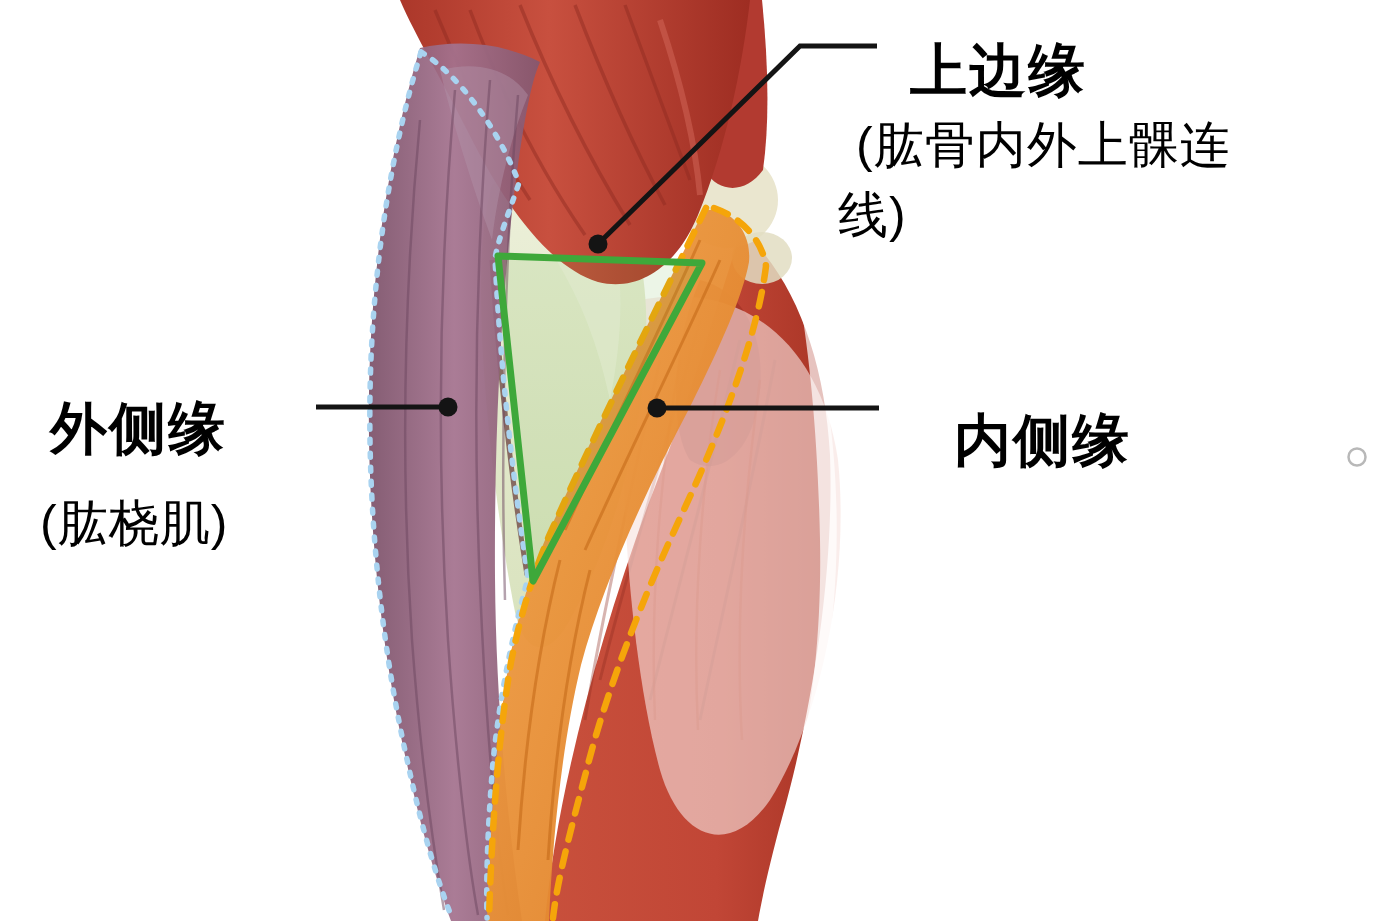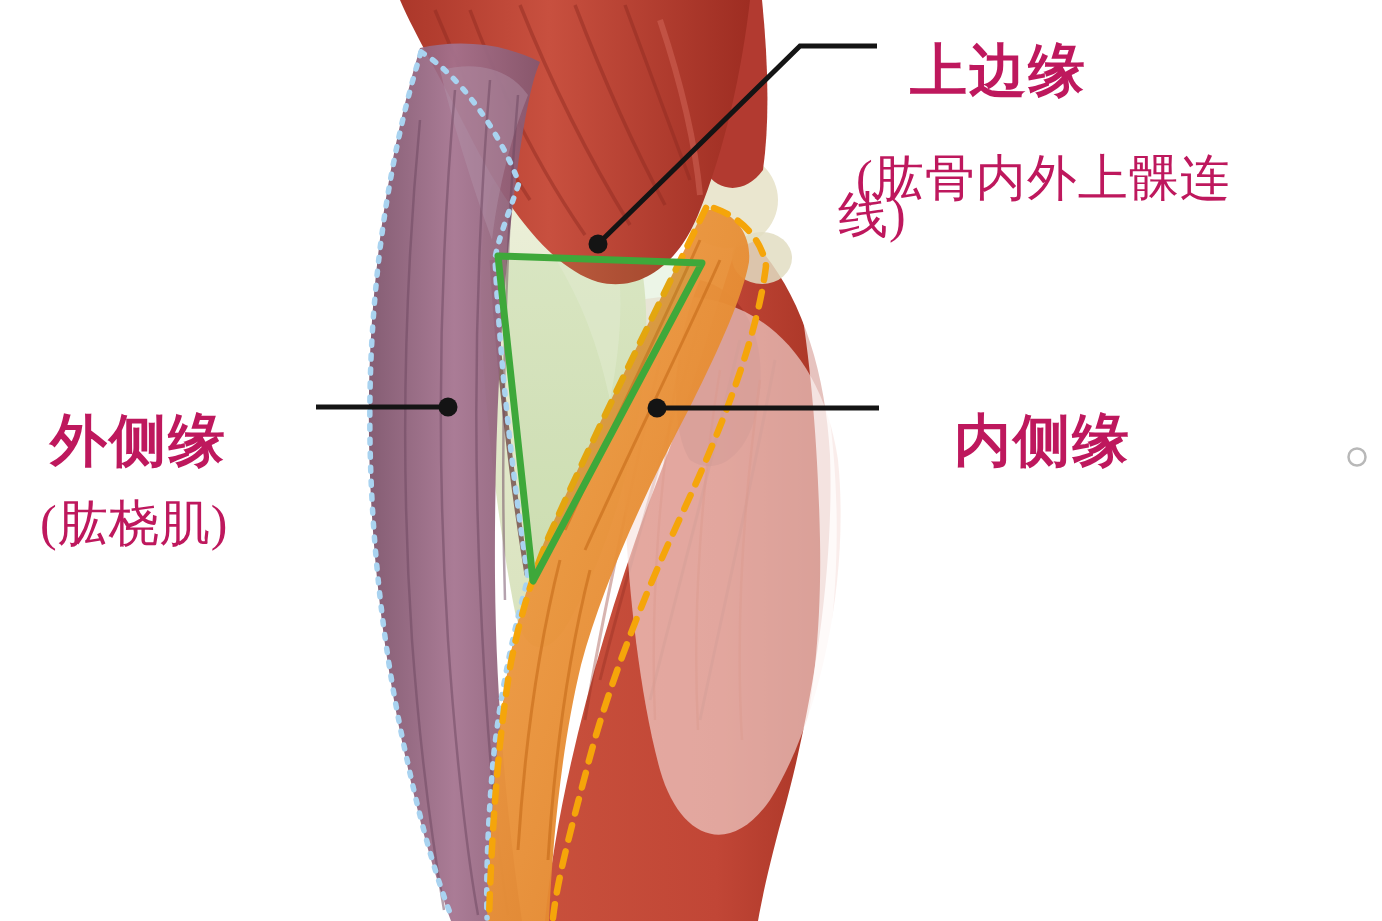--- a/index.html
+++ b/index.html
@@ -2,22 +2,22 @@
 <html><head>
 <meta charset="utf-8">
 <style>
   html,body{margin:0;padding:0;background:#ffffff;}
   .stage{
     position:relative;width:1382px;height:921px;background:#ffffff;
     overflow:hidden;font-family:"DejaVu Sans",sans-serif;
   }
   .stage svg{position:absolute;left:0;top:0;}
   .lbl{
-    position:absolute;color:#be185d;white-space:nowrap;line-height:1;
-    font-family:Liberation Serif, serif;
+    position:absolute;color:#000000;white-space:nowrap;line-height:1;
+    font-family:Liberation Sans, sans-serif;
   }
   .lbl-title{font-size:57px;font-weight:700;letter-spacing:2px;}
   .lbl-sub{font-size:50px;font-weight:500;letter-spacing:1px;}
 </style>
 </head>
 <body>
 
 <div class="stage">
 
   <svg width="1382" height="921" viewBox="0 0 1382 921">
@@ -134,21 +134,21 @@
     <g>
       <circle cx="598" cy="244" r="9.5" fill="#141414"></circle>
       <circle cx="448" cy="407" r="9.5" fill="#141414"></circle>
       <circle cx="657" cy="408" r="9.5" fill="#141414"></circle>
     </g>
 
     <circle cx="1357" cy="457" r="8.5" fill="#ffffff" stroke="#b8b8b8" stroke-width="2.5"></circle>
   </svg>
 
   <div class="lbl lbl-title" style="left:910px;top:42px;">上边缘</div>
-  <div class="lbl lbl-sub" style="left:856px;top:120px;margin-top:33px;">(肱骨内外上髁连</div>
+  <div class="lbl lbl-sub" style="left:856px;top:120px;">(肱骨内外上髁连</div>
   <div class="lbl lbl-sub" style="left:838px;top:190px;">线)</div>
 
-  <div class="lbl lbl-title" style="left:50px;top:412px;">外侧缘</div>
+  <div class="lbl lbl-title" style="left:50px;top:400px;">外侧缘</div>
   <div class="lbl lbl-sub" style="left:40px;top:498px;">(肱桡肌)</div>
 
   <div class="lbl lbl-title" style="left:946px;top:412px;margin-left:8px;">内侧缘</div>
 
 </div>
 
 </body></html>

